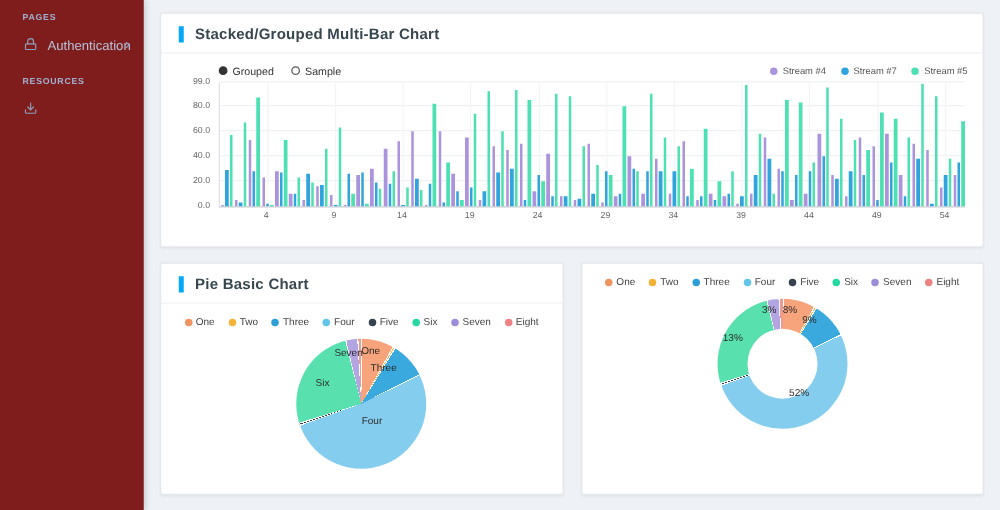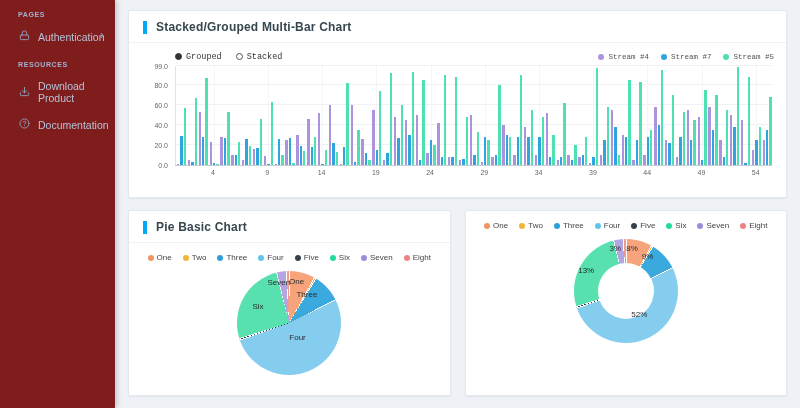--- a/index.html
+++ b/index.html
@@ -35,21 +35,21 @@
   .card {
     background:#fff; border:1px solid #e3e8ee; border-radius:2px;
     box-shadow:0 1px 2px rgba(0,0,0,.05);
   }
   .card-head { display:flex; align-items:flex-end; padding:9px 14px 8px 14px; border-bottom:1px solid #f0f2f4; }
   .accent { width:4px; height:13px; background:#04a9f5; margin-right:9px; flex:none; }
   .card-title { font-size:12px; font-weight:bold; color:#37474f; letter-spacing:.2px; }
   
   .multibar-card { height:190px; margin-bottom:12px; }
   .chart-zone { padding:5px 10px 0 10px; }
-  .chart-top { display:flex; justify-content:space-between; align-items:center; padding:2px 2px 3px 36px; height:18px;font-family:Liberation Mono, monospace; }
+  .chart-top { display:flex; justify-content:space-between; align-items:center; padding:2px 2px 3px 36px; height:18px; }
   .controls { display:flex; gap:14px; }
   .control { display:flex; align-items:center; gap:4px; font-size:8.5px; color:#333; cursor:pointer; }
   .radio-dot { width:7px; height:7px; border-radius:50%; }
   .radio-dot.filled { background:#333; border:1px solid #333; }
   .radio-dot.empty  { background:#fff; border:1.3px solid #555; }
   .stream-legend { display:flex; gap:12px; }
   .stream-item { display:flex; align-items:center; gap:4px; font-size:7.5px; color:#555; cursor:pointer; }
   .stream-dot { width:6px; height:6px; border-radius:50%; }
   .plot-outer { position:relative; margin-left:36px; margin-right:4px; }
   .plot-wrap { position:relative; height:100px;
@@ -93,50 +93,41 @@
 
 
   <div class="side-caption">RESOURCES</div>
 
   <div class="side-item">
     <span><svg viewBox="0 0 24 24">
           <path d="M21 15v4a2 2 0 0 1-2 2H5a2 2 0 0 1-2-2v-4"></path>
           <path d="M7 10l5 5 5-5"></path>
           <path d="M12 15V3"></path>
         </svg></span>
-    <span>Download Product</span>
   </div>
 
-  <div class="side-item">
-    <span><svg viewBox="0 0 24 24">
-          <circle cx="12" cy="12" r="10"></circle>
-          <path d="M9.1 9a3 3 0 0 1 5.8 1c0 2-3 3-3 3"></path>
-          <path d="M12 17h.01"></path>
-        </svg></span>
-    <span>Documentation</span>
-  </div>
 </aside>
 
 <div class="main">
 
   <div class="card multibar-card">
     <div class="card-head">
       <span class="accent"></span>
       <span class="card-title">Stacked/Grouped Multi-Bar Chart</span>
     </div>
     <div class="chart-zone">
       <div class="chart-top">
         <div class="controls">
           <span class="control">
             <span class="radio-dot filled"></span>
             <span>Grouped</span>
           </span>
           <span class="control">
             <span class="radio-dot empty"></span>
-            <span>Stacked</span>
+            <span>Sample</span>
           </span>
         </div>
         <div class="stream-legend">
             <div class="stream-item">
               <div class="stream-dot" style="background: rgb(171, 147, 221);"></div>
               <div>Stream #4</div>
             </div>
             <div class="stream-item">
               <div class="stream-dot" style="background: rgb(47, 164, 221);"></div>
               <div>Stream #7</div>

